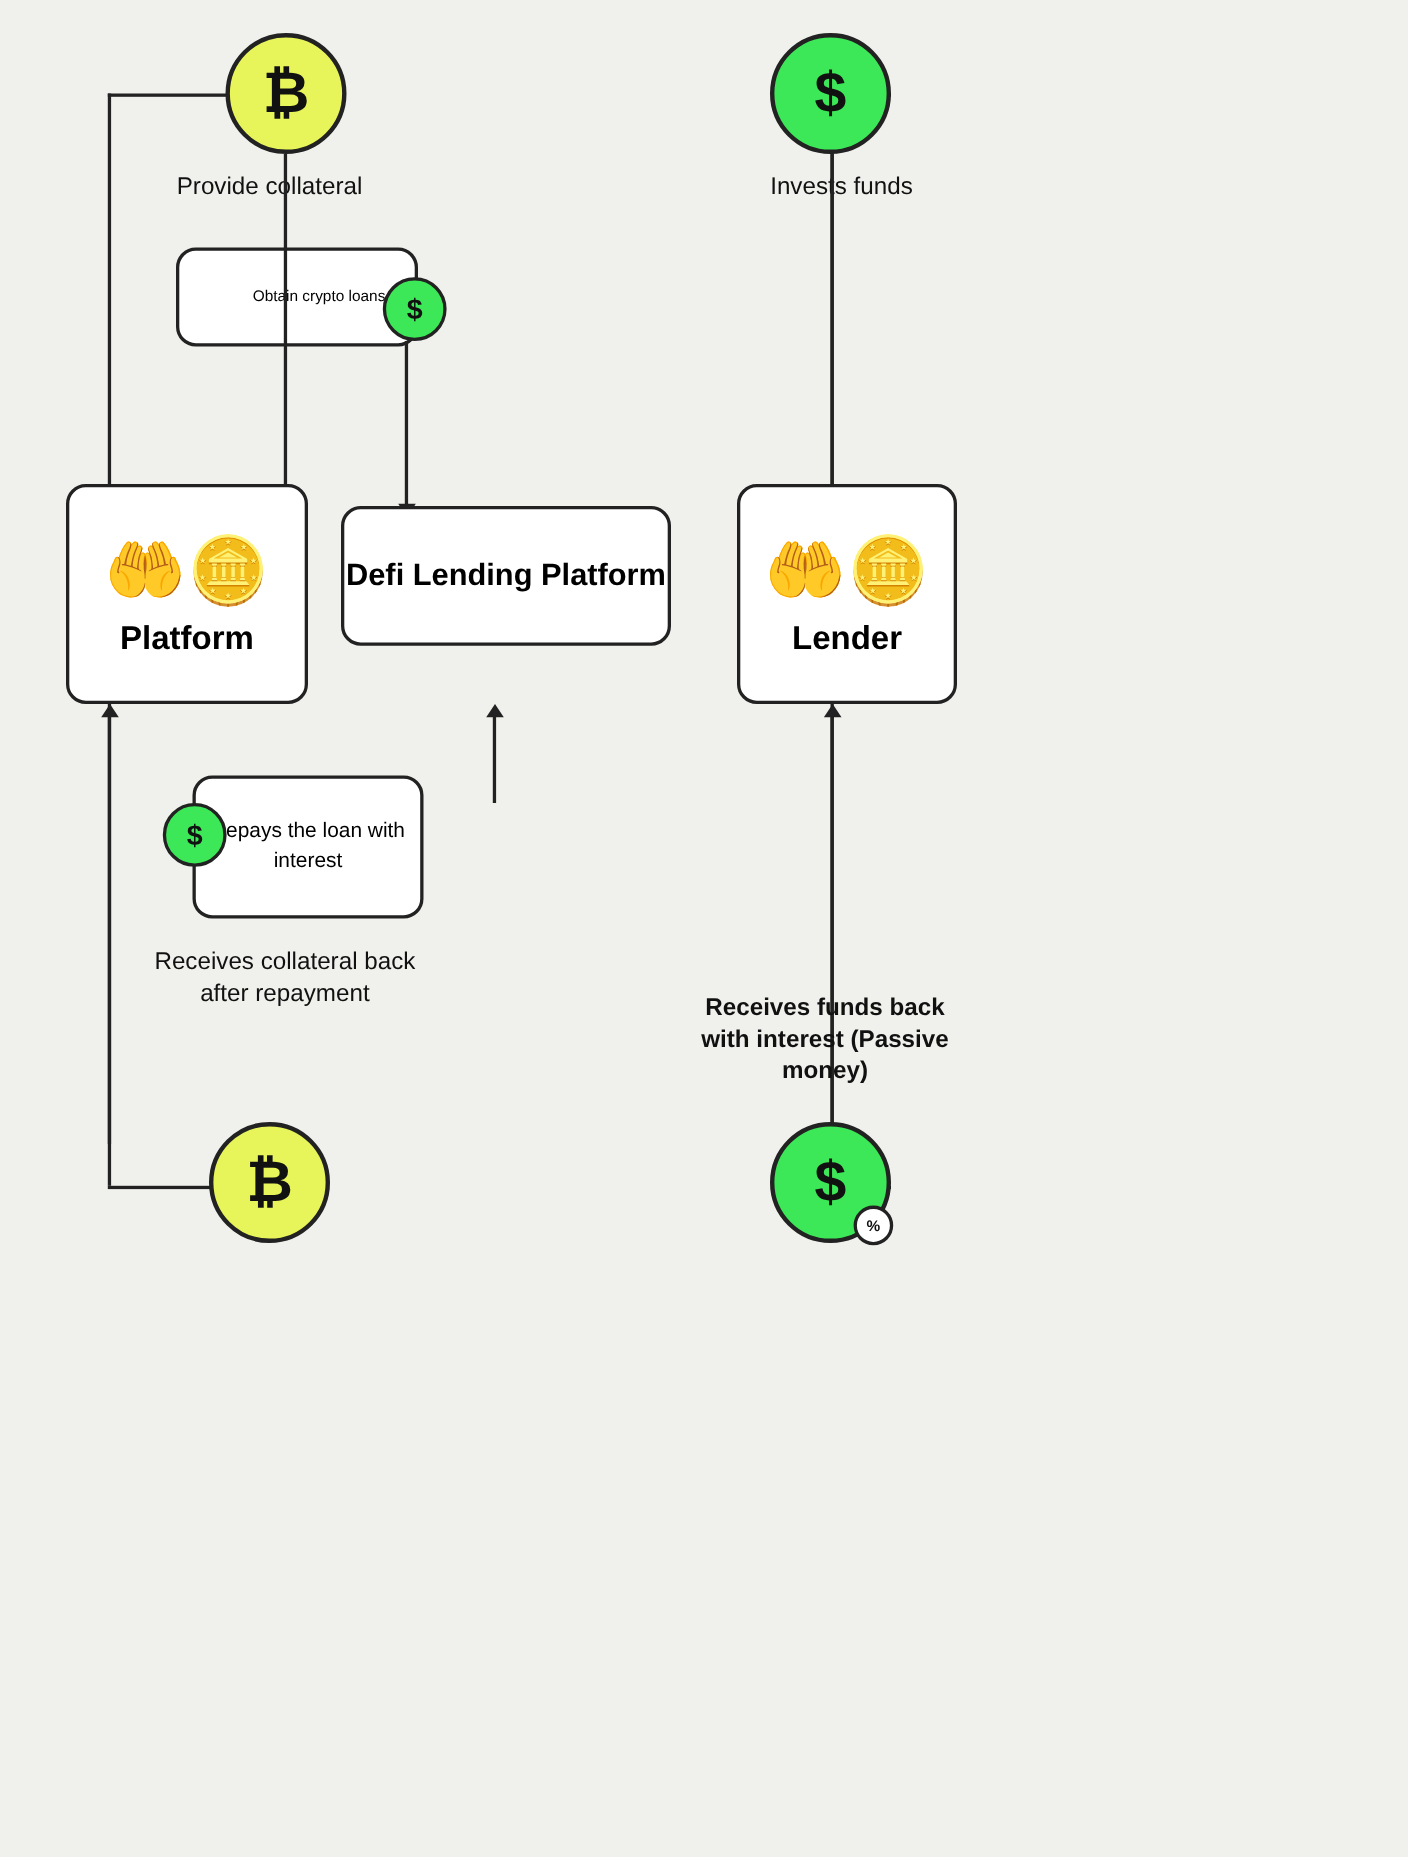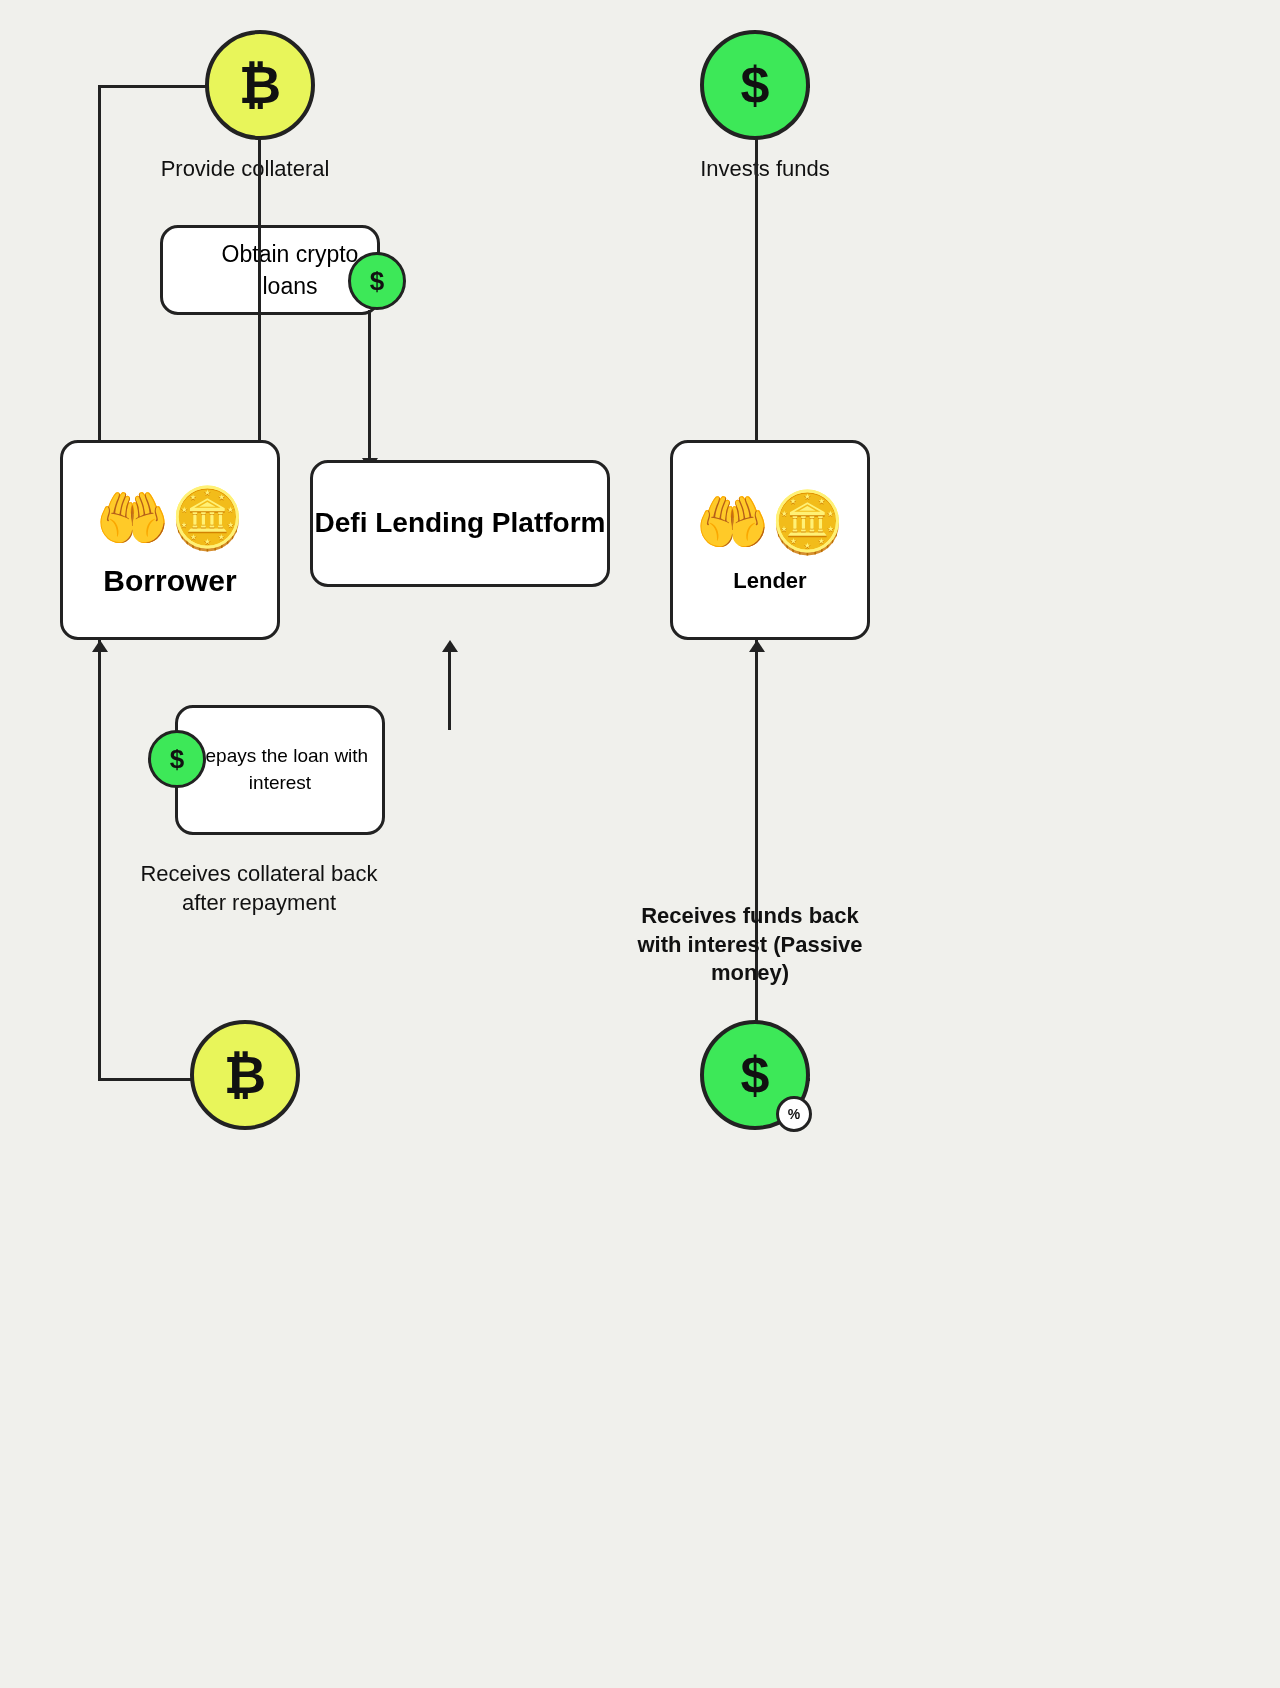--- a/index.html
+++ b/index.html
@@ -221,45 +221,45 @@
 
   <div id="label-collateral" class="label">
     <span>Provide collateral</span>
   </div>
 
   <div id="label-invests" class="label">
     <span>Invests funds</span>
   </div>
 
   <div id="box-loans" class="box">
-    <span style="font-size:23px; text-align:center; line-height:1.4;margin-left:40px;">Obtain crypto loans</span>
+    <span style="font-size:14px; text-align:center; line-height:1.4;margin-left:40px;">Obtain crypto loans</span>
   </div>
 
   <div id="coin-loans-small" class="coin coin-dollar coin-small" style="position:absolute;">
     <span>$</span>
   </div>
 
   <div id="arrow-btc-down" class="arrow-line arrow-v arrowhead-down"></div>
 
   <div id="arrow-dollar-down" class="arrow-line arrow-v arrowhead-down"></div>
 
   <div id="arrow-loans-down" class="arrow-line arrow-v arrowhead-down"></div>
 
   <div id="box-borrower" class="box">
     <div class="hand-icon">🤲🪙</div>
-    <div style="font-size:30px; font-weight:900; margin-top:4px;">Borrower</div>
+    <div style="font-size:30px; font-weight:900; margin-top:4px;">Platform</div>
   </div>
 
   <div id="box-platform" class="box">
     <div style="font-size:28px; font-weight:900; line-height:1.3; text-align:center;">Defi Lending Platform</div>
   </div>
 
   <div id="box-lender" class="box">
     <div class="hand-icon">🤲🪙</div>
-    <div style="font-size:22px; font-weight:900; margin-top:4px;">Lender</div>
+    <div style="font-size:30px; font-weight:900; margin-top:4px;">Lender</div>
   </div>
 
   <div id="arrow-left-up" class="arrow-line arrow-v arrowhead-up"></div>
 
   <div id="arrow-right-up" class="arrow-line arrow-v arrowhead-up"></div>
 
   <div id="arrow-repays-up" class="arrow-line arrow-v arrowhead-up"></div>
 
   <div id="box-repays" class="box">
     <span style="font-size:19px; text-align:center; line-height:1.4;">Repays the loan with interest</span>

